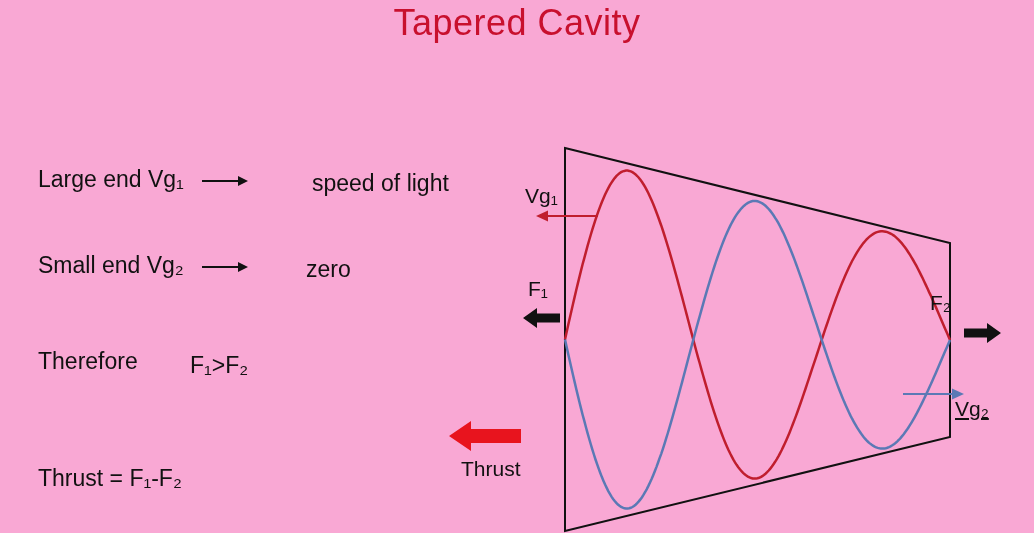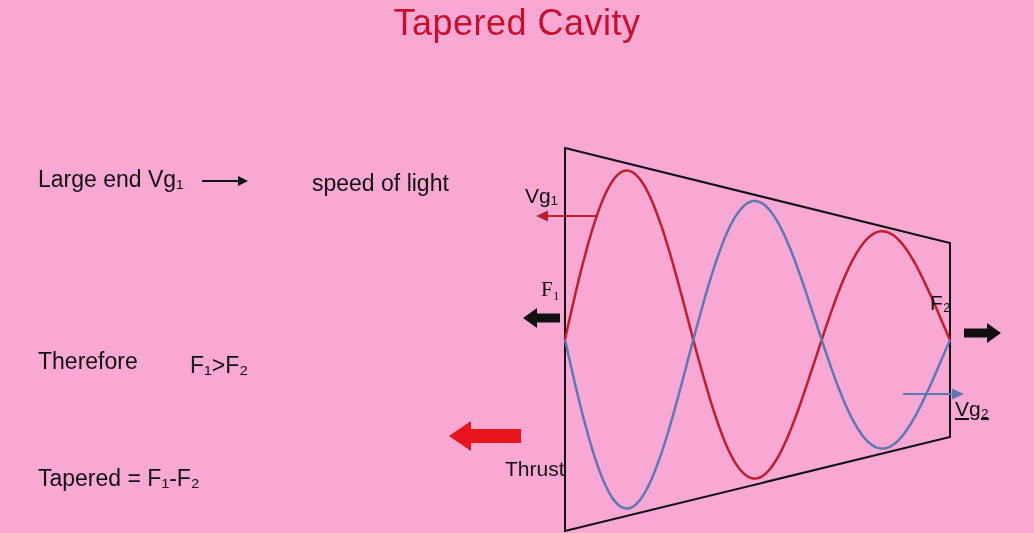--- a/index.html
+++ b/index.html
@@ -42,22 +42,22 @@
   .thin-arrow-blue{stroke:var(--wave-blue,#5b79b5);stroke-width:2px;}
   .thin-arrow-blue-head{fill:var(--wave-blue,#5b79b5);}
   .block-arrow-black{fill:var(--ink,#111);}
   .block-arrow-red{fill:var(--arrow-red,#e8141e);}
   .dlabel{
     position:absolute;
     font-size:21px;
     white-space:nowrap;
   }
   .label-vg1{left:505px;top:184px;margin-left:20px;}
-  .label-f1{left:541px;top:277px;font-family:Liberation Serif, serif;}
-  .label-thrust{left:461px;top:457px;margin-left:44px;}
+  .label-f1{left:528px;top:277px;}
+  .label-thrust{left:461px;top:457px;}
   .label-f2{left:930px;top:291px;}
   .label-vg2{left:955px;top:397px;text-decoration:underline;}
 </style>
 </head>
 <body>
 
 <div class="canvas">
 
   <div class="title">Tapered Cavity</div>
 
@@ -65,28 +65,38 @@
     <span class="note-lhs">Large end Vg₁</span>
     <span class="note-arrow">
       <svg width="46" height="14" viewBox="0 0 46 14">
           <line x1="0" y1="7" x2="37" y2="7" stroke="#111" stroke-width="2"></line>
           <polygon points="36,2 46,7 36,12" fill="#111"></polygon>
         </svg>
     </span>
     <span class="note-rhs">speed of light</span>
   </div>
 
+  <div class="note-row row2">
+    <span class="note-lhs">Small end Vg₂</span>
+    <span class="note-arrow">
+      <svg width="46" height="14" viewBox="0 0 46 14">
+          <line x1="0" y1="7" x2="37" y2="7" stroke="#111" stroke-width="2"></line>
+          <polygon points="36,2 46,7 36,12" fill="#111"></polygon>
+        </svg>
+    </span>
+    <span class="note-rhs">zero</span>
+  </div>
 
   <div class="note-row row3">
     <span class="note-lhs">Therefore</span>
     <span class="note-rhs">F₁&gt;F₂</span>
   </div>
 
   <div class="note-row row4">
-    <span class="note-lhs">Tapered = F₁-F₂</span>
+    <span class="note-lhs">Thrust = F₁-F₂</span>
   </div>
 
   <svg class="diagram-svg" width="1034" height="533" viewBox="0 0 1034 533">
 
     <polygon class="cavity" points="565,148 950,243 950,437 565,531"></polygon>
 
     <path class="wave-red" d="M565.0 339.5L566.6 332.3L568.2 325.1L569.8 318.0L571.4 311.0L573.0 304.0L574.6 297.1L576.2 290.3L577.8 283.6L579.4 277.1L581.0 270.6L582.6 264.3L584.3 258.1L585.9 252.1L587.5 246.2L589.1 240.5L590.7 235.0L592.3 229.7L593.9 224.6L595.5 219.6L597.1 214.9L598.7 210.4L600.3 206.1L601.9 202.0L603.5 198.2L605.1 194.6L606.7 191.2L608.3 188.1L609.9 185.2L611.5 182.6L613.1 180.2L614.7 178.1L616.3 176.2L617.9 174.6L619.5 173.3L621.1 172.2L622.8 171.4L624.4 170.9L626.0 170.6L627.6 170.6L629.2 170.9L630.8 171.4L632.4 172.1L634.0 173.2L635.6 174.4L637.2 176.0L638.8 177.7L640.4 179.8L642.0 182.0L643.6 184.5L645.2 187.2L646.8 190.2L648.4 193.3L650.0 196.7L651.6 200.3L653.2 204.0L654.8 208.0L656.4 212.2L658.0 216.5L659.6 221.0L661.3 225.7L662.9 230.5L664.5 235.5L666.1 240.6L667.7 245.8L669.3 251.1L670.9 256.6L672.5 262.2L674.1 267.8L675.7 273.6L677.3 279.4L678.9 285.3L680.5 291.3L682.1 297.2L683.7 303.3L685.3 309.3L686.9 315.4L688.5 321.5L690.1 327.6L691.7 333.6L693.3 339.7L694.9 345.7L696.5 351.7L698.1 357.6L699.8 363.5L701.4 369.3L703.0 375.0L704.6 380.7L706.2 386.2L707.8 391.7L709.4 397.0L711.0 402.3L712.6 407.4L714.2 412.3L715.8 417.2L717.4 421.9L719.0 426.4L720.6 430.8L722.2 435.0L723.8 439.1L725.4 443.0L727.0 446.7L728.6 450.2L730.2 453.5L731.8 456.6L733.4 459.6L735.0 462.3L736.6 464.8L738.3 467.2L739.9 469.3L741.5 471.2L743.1 472.8L744.7 474.3L746.3 475.6L747.9 476.6L749.5 477.4L751.1 478.0L752.7 478.4L754.3 478.6L755.9 478.5L757.5 478.2L759.1 477.7L760.7 477.1L762.3 476.2L763.9 475.0L765.5 473.7L767.1 472.2L768.7 470.5L770.3 468.6L771.9 466.5L773.5 464.2L775.1 461.8L776.8 459.1L778.4 456.3L780.0 453.3L781.6 450.2L783.2 446.9L784.8 443.5L786.4 439.9L788.0 436.2L789.6 432.4L791.2 428.4L792.8 424.3L794.4 420.1L796.0 415.9L797.6 411.5L799.2 407.0L800.8 402.5L802.4 397.9L804.0 393.2L805.6 388.5L807.2 383.7L808.8 378.9L810.4 374.0L812.0 369.1L813.6 364.3L815.3 359.4L816.9 354.5L818.5 349.6L820.1 344.7L821.7 339.8L823.3 335.0L824.9 330.2L826.5 325.5L828.1 320.8L829.7 316.1L831.3 311.6L832.9 307.1L834.5 302.7L836.1 298.3L837.7 294.1L839.3 290.0L840.9 285.9L842.5 282.0L844.1 278.2L845.7 274.5L847.3 270.9L848.9 267.5L850.5 264.2L852.1 261.0L853.8 258.0L855.4 255.1L857.0 252.4L858.6 249.8L860.2 247.4L861.8 245.2L863.4 243.1L865.0 241.2L866.6 239.4L868.2 237.8L869.8 236.4L871.4 235.2L873.0 234.1L874.6 233.2L876.2 232.4L877.8 231.9L879.4 231.5L881.0 231.3L882.6 231.3L884.2 231.4L885.8 231.7L887.4 232.1L889.0 232.8L890.6 233.6L892.3 234.5L893.9 235.6L895.5 236.9L897.1 238.3L898.7 239.9L900.3 241.6L901.9 243.4L903.5 245.4L905.1 247.5L906.7 249.8L908.3 252.2L909.9 254.7L911.5 257.3L913.1 260.0L914.7 262.8L916.3 265.7L917.9 268.8L919.5 271.9L921.1 275.1L922.7 278.3L924.3 281.7L925.9 285.1L927.5 288.6L929.1 292.1L930.8 295.6L932.4 299.3L934.0 302.9L935.6 306.6L937.2 310.3L938.8 314.0L940.4 317.7L942.0 321.5L943.6 325.2L945.2 328.9L946.8 332.6L948.4 336.3L950.0 340.0"></path>
     <path class="wave-blue" d="M565.0 339.5L566.6 346.7L568.2 353.9L569.8 361.0L571.4 368.0L573.0 375.0L574.6 381.9L576.2 388.7L577.8 395.4L579.4 402.0L581.0 408.4L582.6 414.7L584.3 420.9L585.9 427.0L587.5 432.8L589.1 438.5L590.7 444.0L592.3 449.4L593.9 454.5L595.5 459.5L597.1 464.2L598.7 468.7L600.3 473.0L601.9 477.1L603.5 480.9L605.1 484.6L606.7 487.9L608.3 491.1L609.9 493.9L611.5 496.6L613.1 498.9L614.7 501.0L616.3 502.9L617.9 504.5L619.5 505.8L621.1 506.9L622.8 507.7L624.4 508.3L626.0 508.5L627.6 508.5L629.2 508.3L630.8 507.8L632.4 507.0L634.0 506.0L635.6 504.7L637.2 503.2L638.8 501.4L640.4 499.4L642.0 497.2L643.6 494.7L645.2 492.0L646.8 489.1L648.4 485.9L650.0 482.5L651.6 479.0L653.2 475.2L654.8 471.2L656.4 467.1L658.0 462.7L659.6 458.2L661.3 453.6L662.9 448.8L664.5 443.8L666.1 438.7L667.7 433.5L669.3 428.1L670.9 422.7L672.5 417.1L674.1 411.4L675.7 405.7L677.3 399.9L678.9 394.0L680.5 388.0L682.1 382.1L683.7 376.0L685.3 370.0L686.9 363.9L688.5 357.8L690.1 351.8L691.7 345.7L693.3 339.7L694.9 333.7L696.5 327.7L698.1 321.8L699.8 315.9L701.4 310.1L703.0 304.4L704.6 298.7L706.2 293.2L707.8 287.7L709.4 282.4L711.0 277.1L712.6 272.0L714.2 267.0L715.8 262.2L717.4 257.5L719.0 253.0L720.6 248.6L722.2 244.4L723.8 240.3L725.4 236.4L727.0 232.7L728.6 229.2L730.2 225.9L731.8 222.8L733.4 219.9L735.0 217.1L736.6 214.6L738.3 212.3L739.9 210.2L741.5 208.3L743.1 206.6L744.7 205.2L746.3 203.9L747.9 202.9L749.5 202.1L751.1 201.5L752.7 201.1L754.3 200.9L755.9 201.0L757.5 201.3L759.1 201.8L760.7 202.5L762.3 203.4L763.9 204.5L765.5 205.8L767.1 207.3L768.7 209.0L770.3 210.9L771.9 213.0L773.5 215.3L775.1 217.8L776.8 220.4L778.4 223.2L780.0 226.2L781.6 229.4L783.2 232.6L784.8 236.1L786.4 239.7L788.0 243.4L789.6 247.2L791.2 251.2L792.8 255.3L794.4 259.4L796.0 263.7L797.6 268.1L799.2 272.6L800.8 277.1L802.4 281.7L804.0 286.4L805.6 291.2L807.2 295.9L808.8 300.8L810.4 305.6L812.0 310.5L813.6 315.4L815.3 320.3L816.9 325.2L818.5 330.1L820.1 335.0L821.7 339.8L823.3 344.7L824.9 349.5L826.5 354.2L828.1 358.9L829.7 363.5L831.3 368.1L832.9 372.6L834.5 377.0L836.1 381.4L837.7 385.6L839.3 389.8L840.9 393.8L842.5 397.7L844.1 401.6L845.7 405.2L847.3 408.8L848.9 412.3L850.5 415.6L852.1 418.7L853.8 421.8L855.4 424.6L857.0 427.4L858.6 429.9L860.2 432.3L861.8 434.6L863.4 436.7L865.0 438.6L866.6 440.4L868.2 442.0L869.8 443.4L871.4 444.6L873.0 445.7L874.6 446.6L876.2 447.4L877.8 447.9L879.4 448.3L881.0 448.5L882.6 448.6L884.2 448.4L885.8 448.2L887.4 447.7L889.0 447.1L890.6 446.3L892.3 445.3L893.9 444.2L895.5 443.0L897.1 441.6L898.7 440.0L900.3 438.3L901.9 436.4L903.5 434.5L905.1 432.3L906.7 430.1L908.3 427.7L909.9 425.2L911.5 422.6L913.1 419.9L914.7 417.1L916.3 414.2L917.9 411.1L919.5 408.0L921.1 404.9L922.7 401.6L924.3 398.3L925.9 394.9L927.5 391.4L929.1 387.9L930.8 384.3L932.4 380.7L934.0 377.1L935.6 373.4L937.2 369.7L938.8 366.0L940.4 362.3L942.0 358.5L943.6 354.8L945.2 351.1L946.8 347.4L948.4 343.7L950.0 340.0"></path>
 
     <g>

